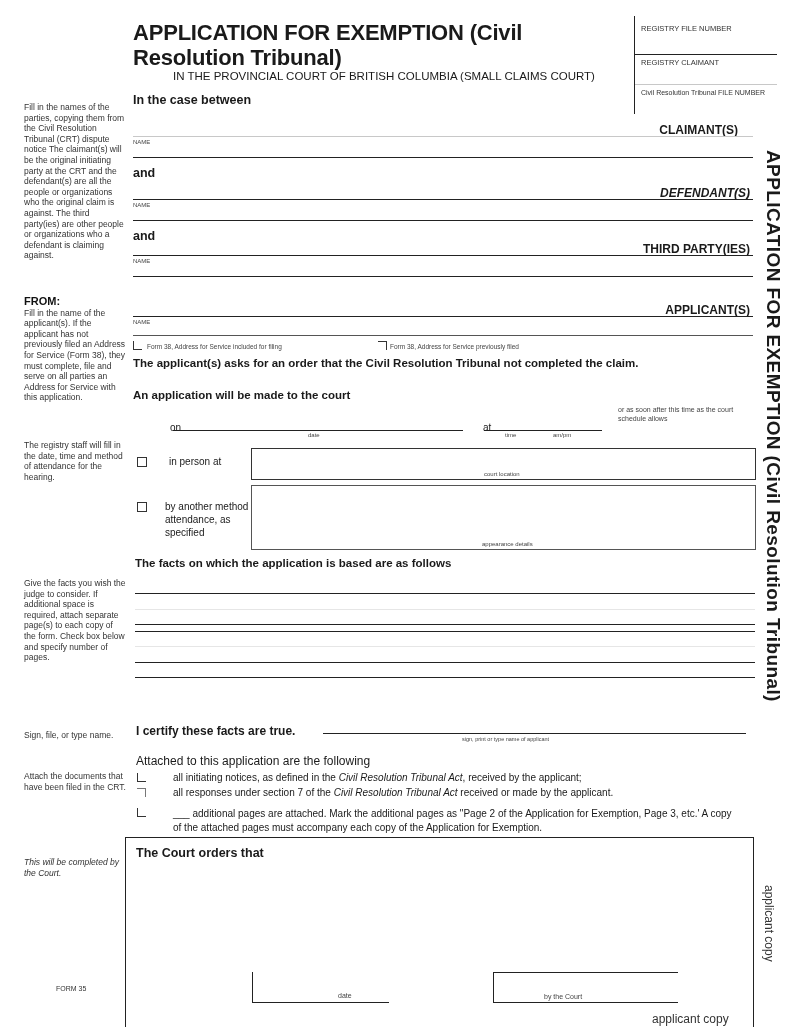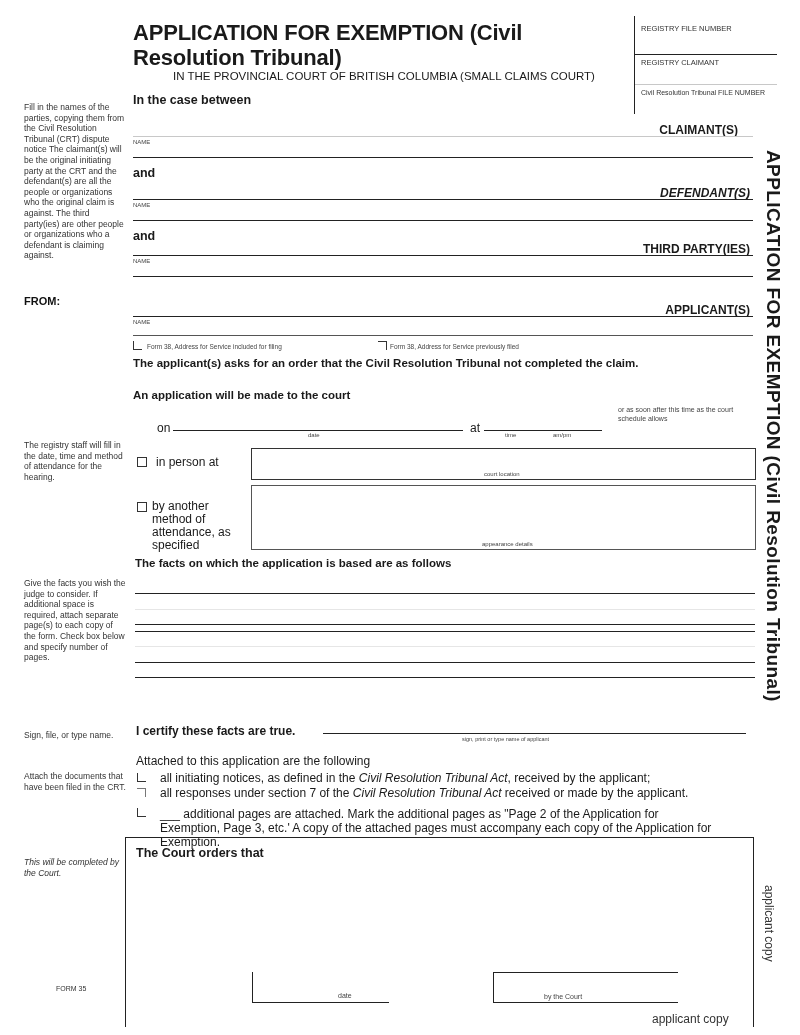--- a/index.html
+++ b/index.html
@@ -19,21 +19,21 @@
   .tiny { font-size:6px; color:#444; }
   .role { font-weight:bold; font-size:12px; text-align:right; }
   .chk { width:10px; height:10px; border:1px solid #333; background:#fff; }
   .chk-open { width:9px; height:9px; border-left:1px solid #333; border-bottom:1px solid #333; }
   .chk-open2 { width:9px; height:9px; border-right:1px solid #333; border-top:1px solid #333; }
   .vert-title { left:754px; top:150px; width:30px; height:590px; }
   .vert-title span { position:absolute; left:30px; top:0; transform-origin:0 0; transform:rotate(90deg); white-space:nowrap; font-size:19px; font-weight:bold; letter-spacing:0.4px; }
   .vert-copy { left:762px; top:885px; }
   .vert-copy span { position:absolute; left:14px; top:0; transform-origin:0 0; transform:rotate(90deg); white-space:nowrap; font-size:12px; color:#333; }
   .field-box { border:1px solid #333; background:#fff; }
-  .body-text { font-size:12px; line-height:14px; }
+  .body-text { font-size:10px; line-height:14px;margin-left:13px; }
 </style>
 </head>
 <body>
 
 <div class="abs title">APPLICATION FOR EXEMPTION (Civil Resolution Tribunal)</div>
 <div class="abs subtitle">IN THE PROVINCIAL COURT OF BRITISH COLUMBIA (SMALL CLAIMS COURT)</div>
 
 <div class="abs reg-box">
   <div class="reg-label" style="top:8px;">REGISTRY FILE NUMBER</div>
   <div class="abs" style="left:1px; top:20px; width:140px; height:15px;"></div>
@@ -45,20 +45,21 @@
   <div class="abs" style="left:1px; top:83px; width:140px; height:14px;"></div>
 </div>
 
 <div class="abs vert-title">
   <span>APPLICATION FOR EXEMPTION (Civil Resolution Tribunal)</span>
 </div>
 
 <div class="abs side" style="top:102px;">Fill in the names of the parties, copying them from the Civil Resolution Tribunal (CRT) dispute notice The claimant(s) will be the original initiating party at the CRT and the defendant(s) are all the people or organizations who the original claim is against. The third party(ies) are other people or organizations who a defendant is claiming against.</div>
 <div class="abs side" style="top:296px;">
   <b>FROM:</b>
+  <div>Fill in the name of the applicant(s). If the applicant has not previously filed an Address for Service (Form 38), they must complete, file and serve on all parties an Address for Service with this application.</div>
 </div>
 <div class="abs side" style="top:440px;">The registry staff will fill in the date, time and method of attendance for the hearing.</div>
 <div class="abs side" style="top:578px;">Give the facts you wish the judge to consider. If additional space is required, attach separate page(s) to each copy of the form. Check box below and specify number of pages.</div>
 <div class="abs side" style="top:730px;">Sign, file, or type name.</div>
 <div class="abs side" style="top:771px;">Attach the documents that have been filed in the CRT.</div>
 <div class="abs side" style="top:857px;font-style:italic;">This will be completed by the Court.</div>
 <div class="abs" style="left:56px; top:985px; font-size:7px; color:#333;">FORM 35</div>
 
 <div class="abs h-bold" style="left:133px; top:93px;">In the case between</div>
 

